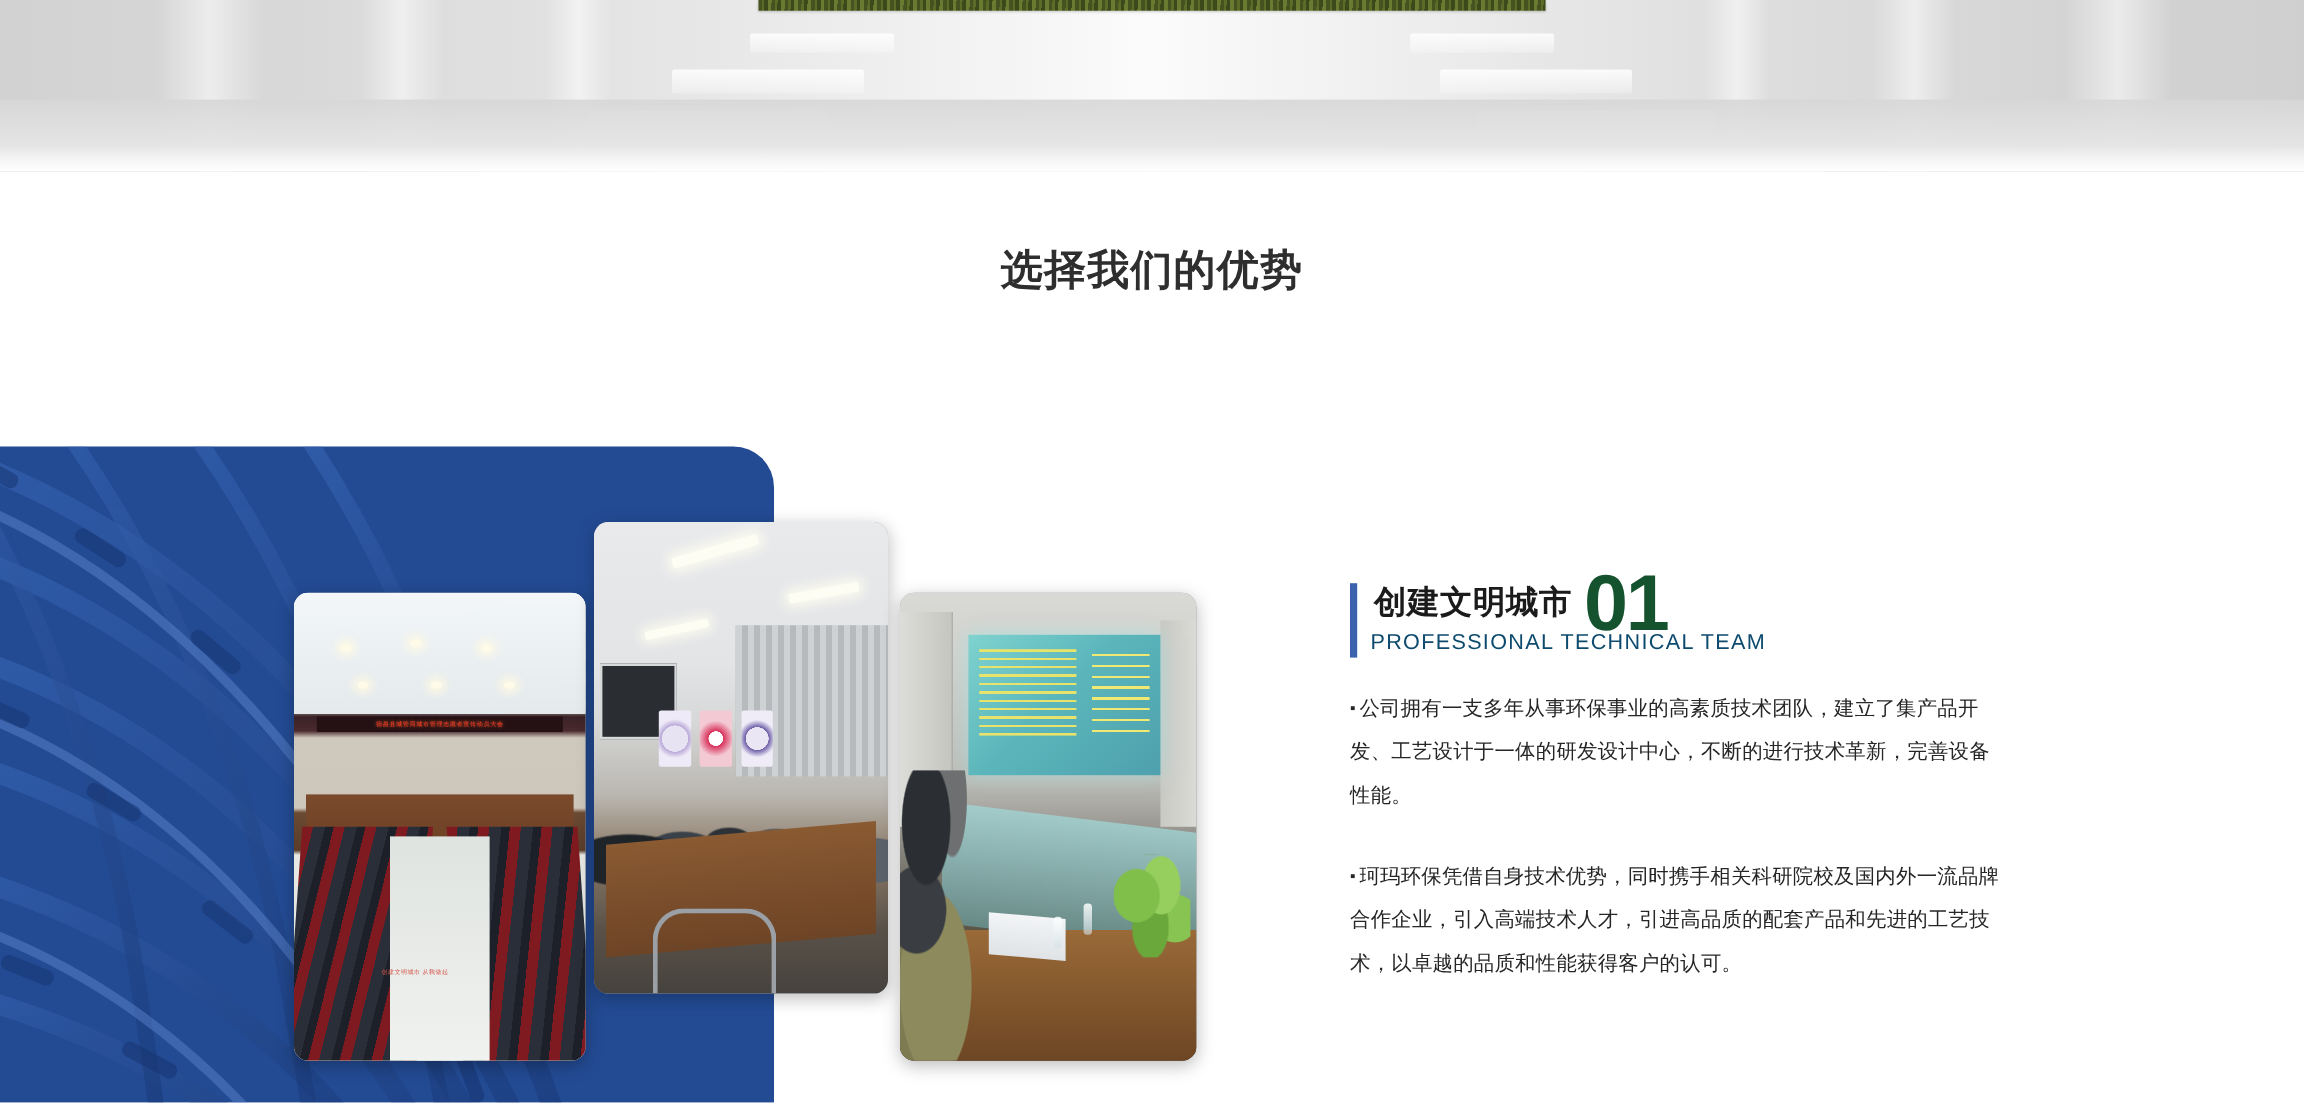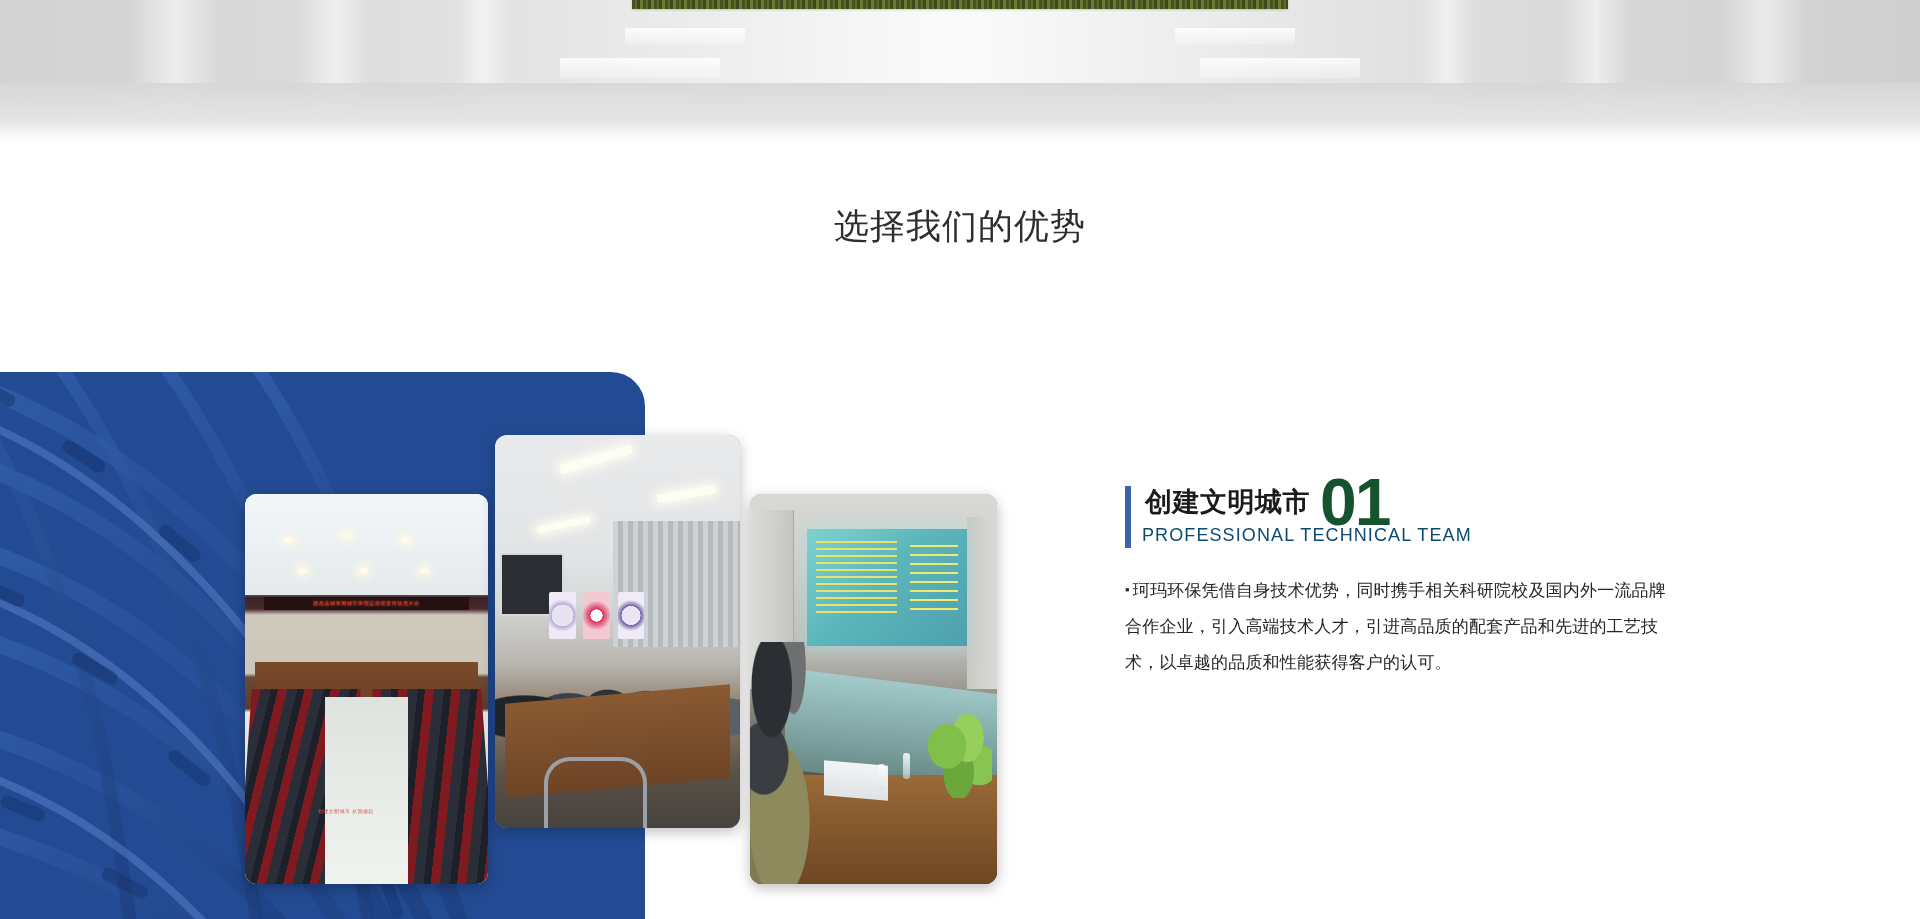--- a/index.html
+++ b/index.html
@@ -45,21 +45,21 @@
     box-shadow:0 1px 2px rgba(0,0,0,.18);
   }
   .banner-fade {
     position:absolute; left:0; right:0; bottom:0; height:22px;
     background:linear-gradient(180deg,rgba(255,255,255,0),#ffffff);
   }
 
   
   .heading { position:absolute; left:0; top:205px; width:1920px; text-align:center; }
   .heading h2 {
-    font-size:35px; font-weight:normal; color:#2e2e2e;
+    font-size:35px; font-weight:bold; color:#2e2e2e;
     letter-spacing:1px; line-height:1.2;
   }
   .heading .sub {
     margin-top:18px; font-size:20px; color:#7a7a7a;
     letter-spacing:2.2px; font-weight:400;
   }
 
   
   .blue-panel {
     position:absolute; left:0; top:372px; width:645px; height:547px;
@@ -349,17 +349,18 @@
   </div>
 
   <div class="content">
     <div class="head-row">
       <div class="accent-bar"></div>
       <div class="watermark">01</div>
       <div class="h-title">创建文明城市</div>
       <div class="h-sub">PROFESSIONAL TECHNICAL TEAM</div>
     </div>
 
+    <p class="para"><span class="bullet">▪</span><span>公司拥有一支多年从事环保事业的高素质技术团队，建立了集产品开发、工艺设计于一体的研发设计中心，不断的进行技术革新，完善设备性能。</span></p>
 
     <p class="para"><span class="bullet">▪</span><span>珂玛环保凭借自身技术优势，同时携手相关科研院校及国内外一流品牌合作企业，引入高端技术人才，引进高品质的配套产品和先进的工艺技术，以卓越的品质和性能获得客户的认可。</span></p>
   </div>
 
 </div>
 
 </body></html>

